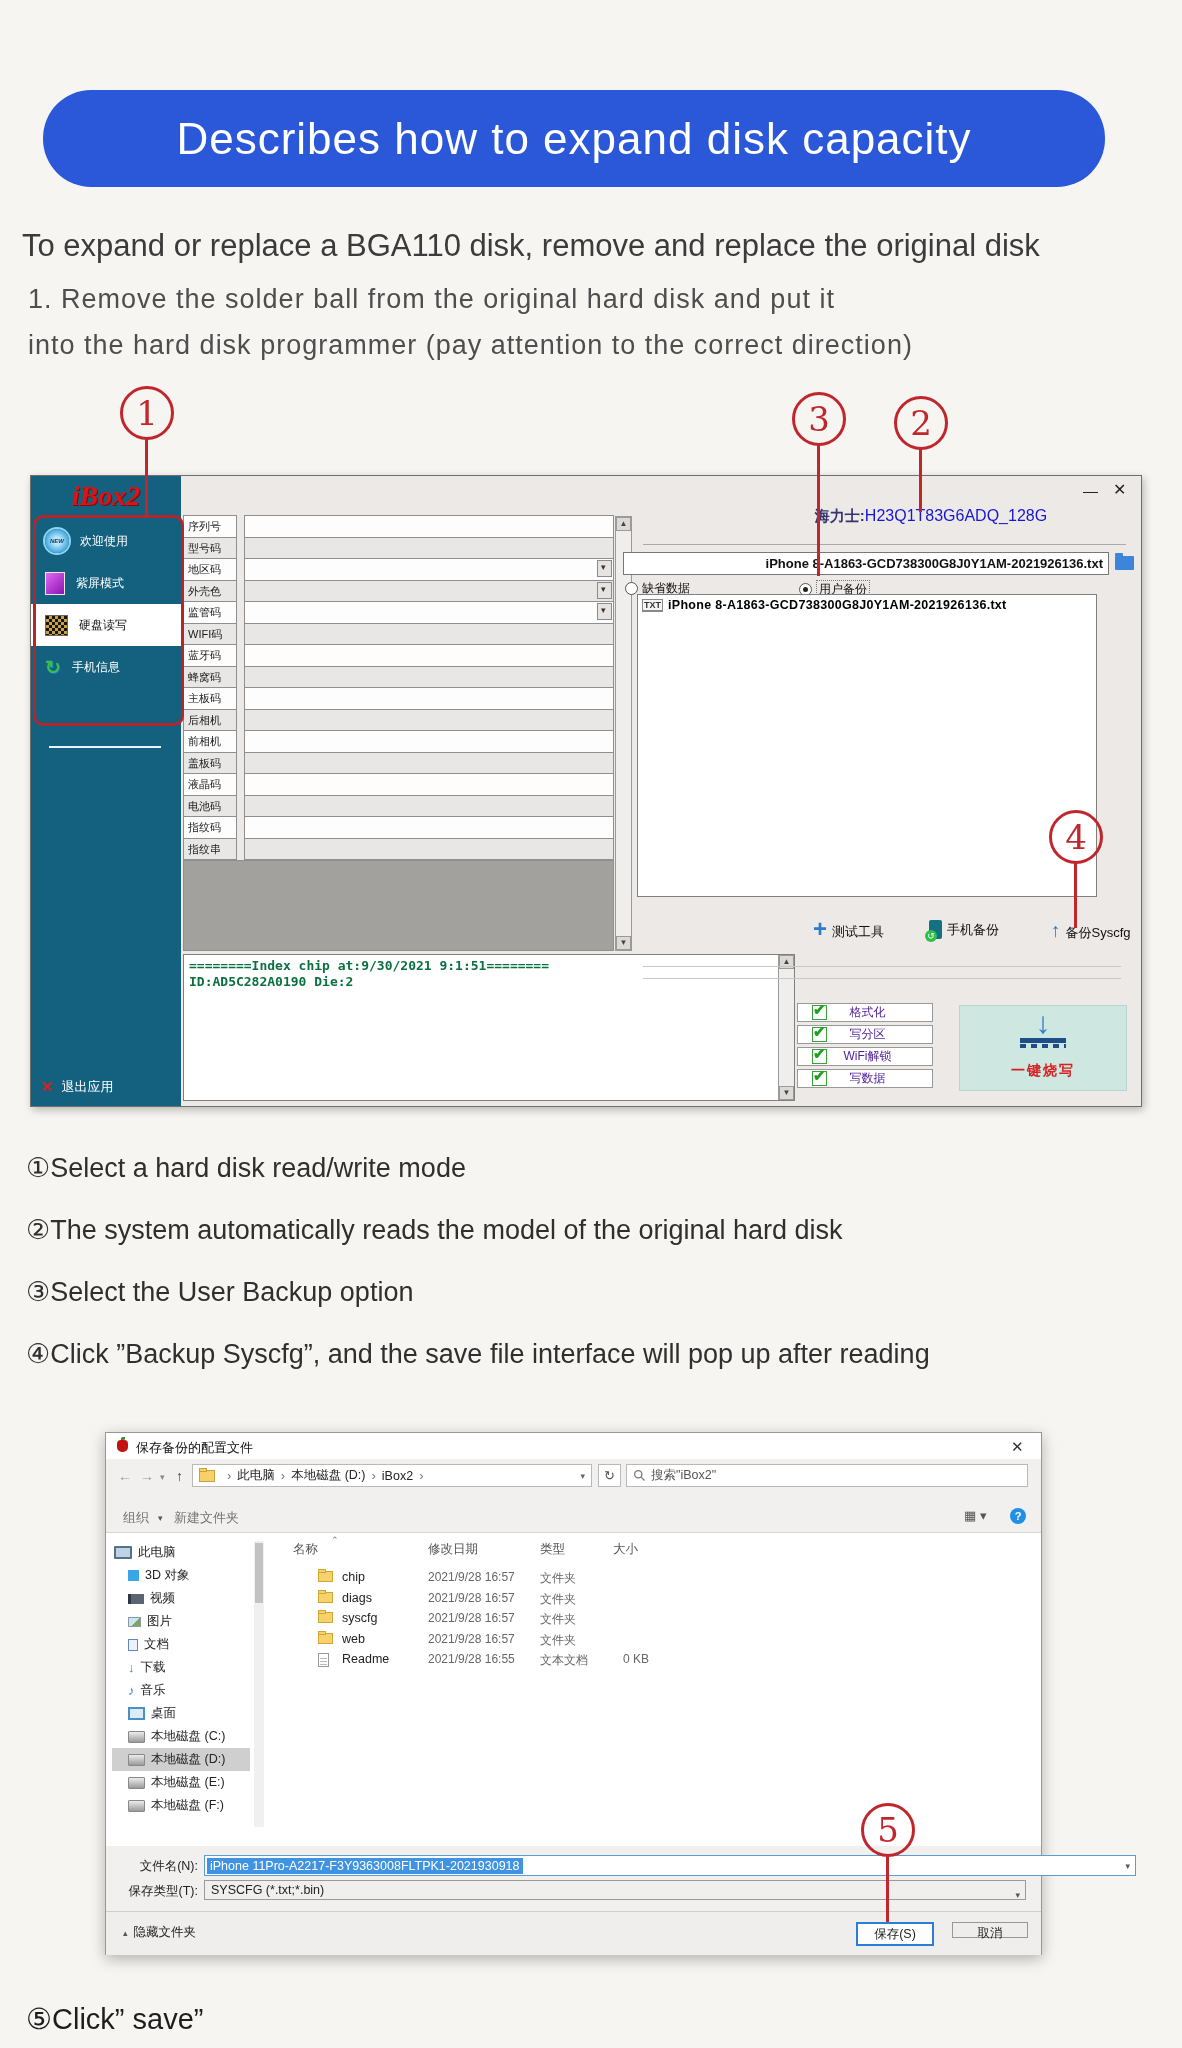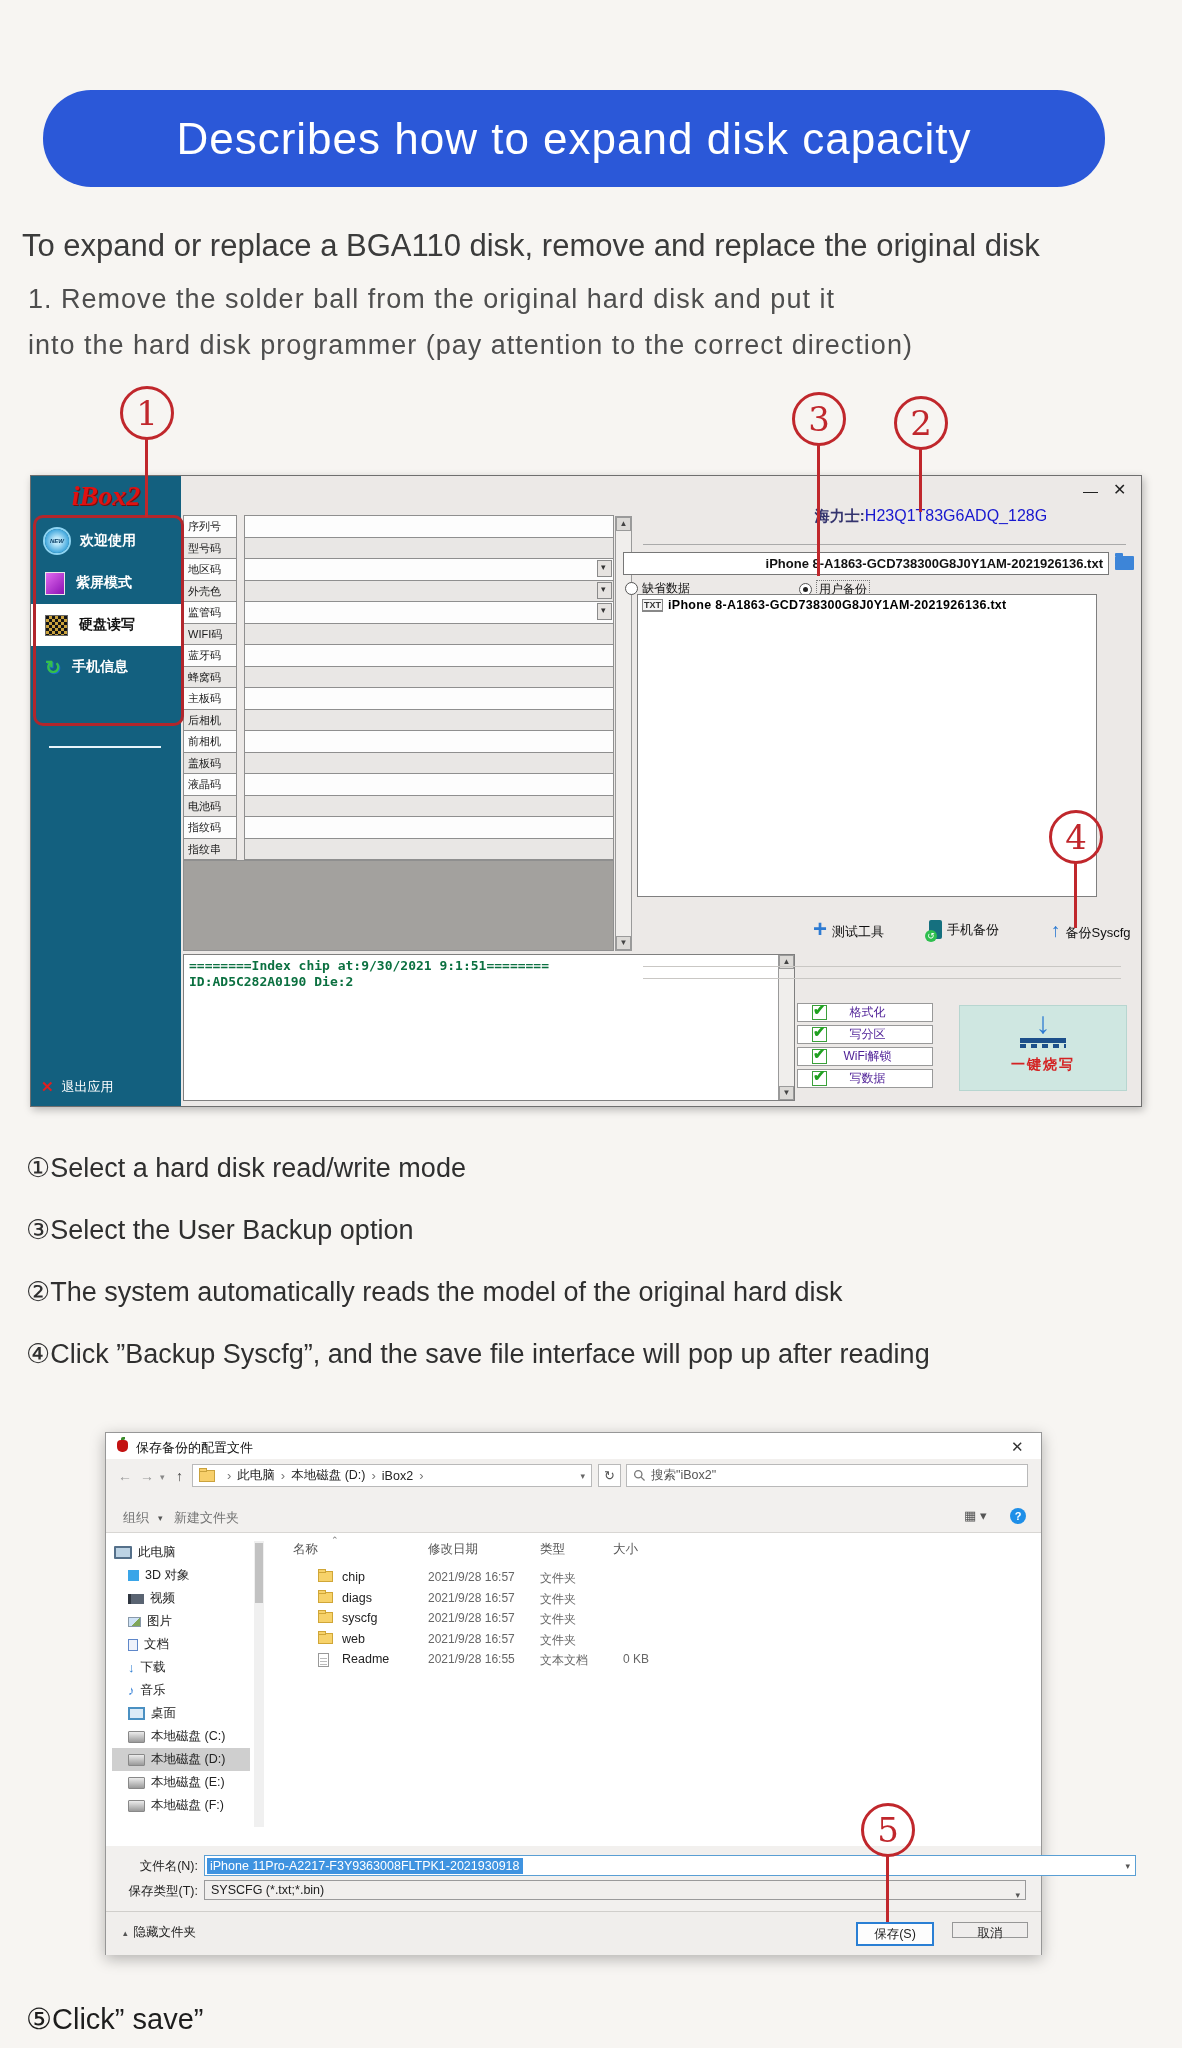--- a/index.html
+++ b/index.html
@@ -31,21 +31,21 @@
   .redbox{left:33px;top:515px;width:145px;height:205px;border:3px solid #b2262c;border-radius:10px;z-index:55}
 
   
   .ibox{left:30px;top:475px;width:1110px;height:630px;background:#ece9e7;border:1px solid #6f6f6f;
         box-shadow:2px 3px 8px rgba(0,0,0,.25)}
   .sidebar{left:0;top:0;width:150px;height:630px;background:#13607f}
   .logo{left:0;top:4px;width:150px;text-align:center;font-family:"Liberation Serif",serif;
         font-style:italic;font-weight:bold;font-size:28px;color:#e01212;text-shadow:1px 1px 0 #7a0c0c}
   .side-items{left:0;top:44px;width:150px}
   .side-item{height:42px;display:flex;align-items:center;padding-left:14px;gap:11px;cursor:pointer}
-  .side-item .side-label{color:#fff;font-weight:bold;font-size:14px}
+  .side-item .side-label{color:#fff;font-weight:normal;font-size:12px}
   .side-item.sel{background:#fff}
   .side-item.sel .side-label{color:#111}
   .side-divider{left:18px;top:270px;width:112px;height:2px;background:#e8f4fa}
   .exit-row{left:10px;top:602px;display:flex;align-items:center;gap:8px;cursor:pointer}
   .exit-label{color:#fff;font-weight:normal;font-size:13px}
 
   .ic{display:inline-block;flex:none}
   .ic-newstar{width:24px;height:24px;border-radius:50%;background:radial-gradient(circle,#bfe9fb 20%,#3fa6dc 70%);
               box-shadow:0 0 0 2px #8ed4f2;display:flex;align-items:center;justify-content:center}
   .ic-newstar::before{content:"NEW";font-size:6px;font-weight:bold;font-style:italic;color:#0b3f66}
@@ -115,21 +115,21 @@
           display:flex;align-items:center;cursor:pointer}
   .chkbox{width:13px;height:13px;margin-left:14px;border:1px solid #3aa03a;position:relative;flex:none;background:#fff}
   .chkbox::before{content:"✔";position:absolute;left:0px;top:-5px;color:#1fa11f;font-size:15px;font-weight:bold}
   .chklabel{flex:1;text-align:center;font-size:12px;color:#4c1d95;padding-right:24px;white-space:nowrap}
   .burn-btn{left:928px;top:529px;width:168px;height:86px;background:#cfe7e1;border:1px solid #b7d6d0;
             box-sizing:border-box;text-align:center;cursor:pointer}
   .dl-arrow{display:block;color:#2e7bd2;font-size:30px;font-weight:900;line-height:30px;margin-top:2px}
   .dl-base{display:block;width:46px;height:5px;background:#1c4f8a;margin:0 auto}
   .dl-teeth{display:block;width:46px;height:4px;margin:1px auto 0;
             background:repeating-linear-gradient(90deg,#1c4f8a 0 6px,transparent 6px 11px)}
-  .burn-label{display:block;color:#d42222;font-weight:bold;font-size:14px;margin-top:8px;letter-spacing:2px}
+  .burn-label{display:block;color:#d42222;font-weight:bold;font-size:14px;margin-top:14px;letter-spacing:2px}
 
   
   .dialog{left:105px;top:1432px;width:935px;height:521px;background:#f2f0ee;border:1px solid #979797;
           box-shadow:0 4px 14px rgba(0,0,0,.28)}
   .dlg-titlebar{left:0;top:0;width:935px;height:26px;background:#fff}
   .apple{left:11px;top:7px;width:11px;height:12px;background:#c31212;border-radius:4px 4px 5px 5px}
   .apple::before{content:"";position:absolute;left:4px;top:-3px;width:4px;height:3px;background:#3a8a2a;border-radius:50% 0}
   .dlg-title{left:30px;top:6px;font-size:13px;color:#111;white-space:nowrap}
   .dlg-close{left:905px;top:5px;font-size:15px;color:#333;cursor:pointer}
   .addr-ic{top:35px;font-size:14px;color:#999;cursor:pointer}
@@ -410,22 +410,22 @@
   <div class="abs burn-btn">
     <span class="dl-arrow">↓</span>
     <span class="dl-base"></span>
     <span class="dl-teeth"></span>
     <span class="burn-label">一键烧写</span>
   </div>
 </div>
 
 <div class="abs notes-wrap">
     <div class="note">①Select a hard disk read/write mode</div>
+    <div class="note">②The system automatically reads the model of the original hard disk</div>
     <div class="note">③Select the User Backup option</div>
-    <div class="note">②The system automatically reads the model of the original hard disk</div>
     <div class="note">④Click ”Backup Syscfg”, and the save file interface will pop up after reading</div>
   </div>
 
 <div class="abs dialog">
   <div class="abs dlg-titlebar">
     <span class="abs apple"></span>
     <span class="abs dlg-title">保存备份的配置文件</span>
     <span class="abs dlg-close">✕</span>
   </div>
 

